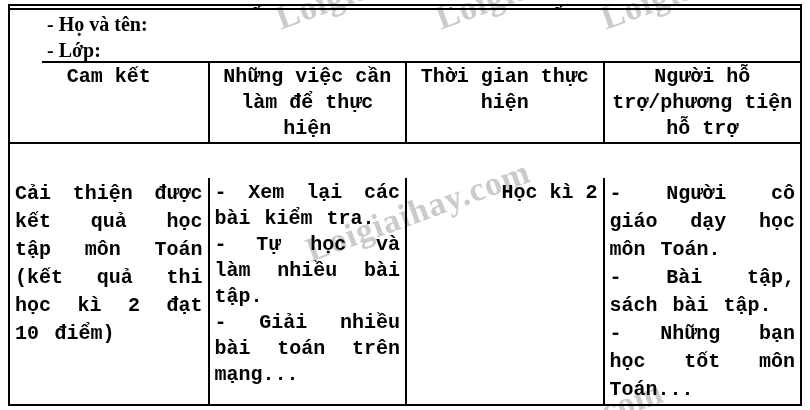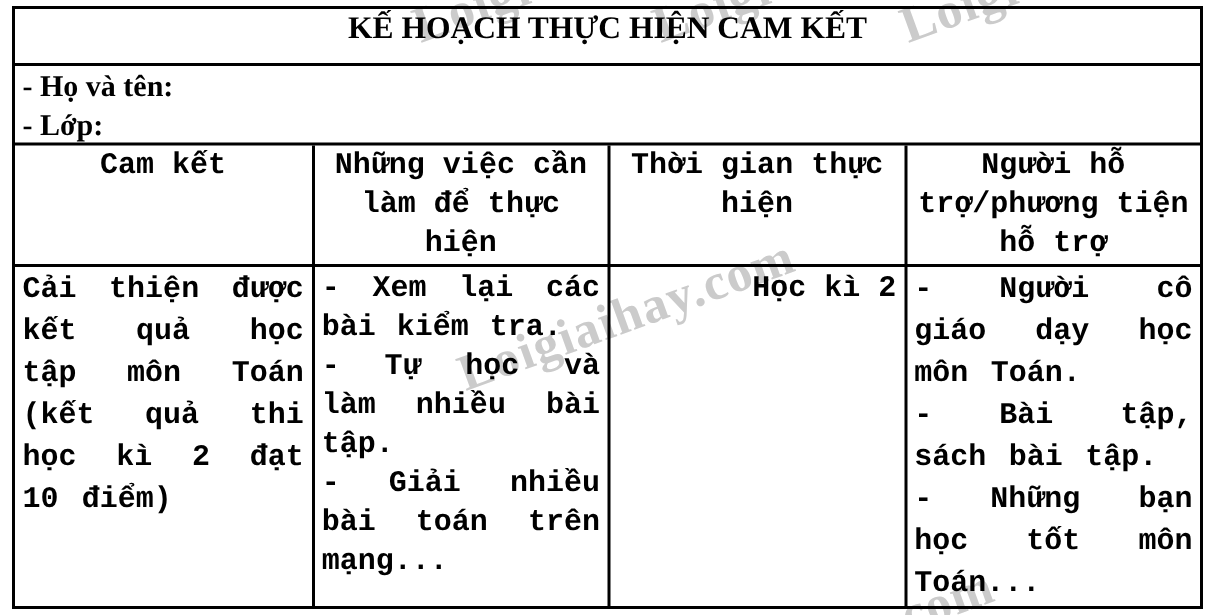--- a/index.html
+++ b/index.html
@@ -51,27 +51,28 @@
     font-size: 21px;
     line-height: 24px;
     overflow: hidden;
   }
   .row-info {
     height: 53px;
     border-bottom: 2px solid #000000;
     padding: 1px 4px 0 5px;
     font-size: 20px;
     line-height: 26px;
+    margin-left: 32px;
   }
   .row-header {
     height: 81px;
     border-bottom: 2px solid #000000;
     display: flex;
   }
-  .row-body { flex: 1; display: flex; }
+  .row-body { flex: 1; display: flex; margin-top: 34px; }
   .col { width: 25%; overflow: hidden; font-family: Liberation Mono, monospace; }
   .col + .col { border-left: 2px solid #000000; }
   .hcell {
     padding: 1px 4px 0 4px;
     text-align: center;
     font-size: 20px;
     line-height: 26px;
     white-space: pre-line;
   }
   .bcell {

